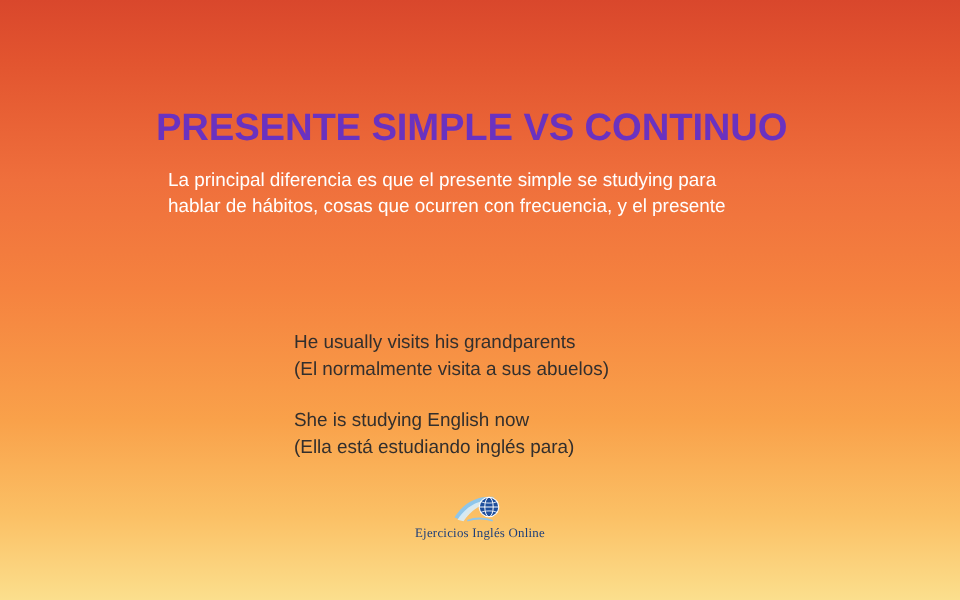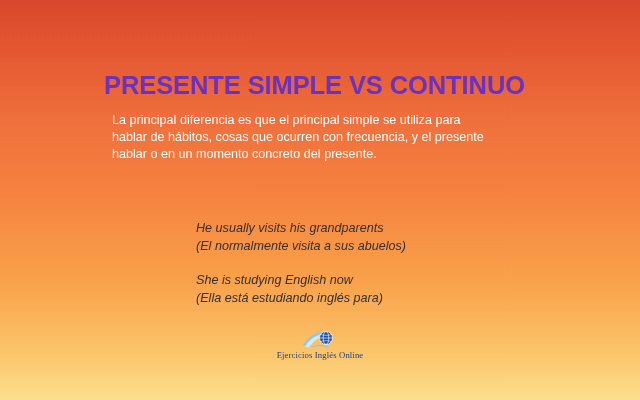--- a/index.html
+++ b/index.html
@@ -63,21 +63,20 @@
 
   
   #examples {
     position: absolute;
     left: 196px;
     top: 220px;
     width: 320px;
     color: #332f2d;
     font-size: 12.6px;
     line-height: 17.6px;
-    font-style: italic;
   }
   .example-group {
     margin: 0 0 17px 0;
   }
   .example-group:last-child {
     margin-bottom: 12px;
   }
   .example-line {
     display: block;
     white-space: nowrap;
@@ -107,23 +106,22 @@
   }
 </style>
 </head>
 <body>
 
 <div id="slide">
 
   <h1 id="slide-title">PRESENTE SIMPLE VS CONTINUO</h1>
 
   <div id="intro-paragraph">
-    <span class="pline">La principal diferencia es que el principal simple se utiliza para</span>
+    <span class="pline">La principal diferencia es que el presente simple se studying para</span>
     <span class="pline">hablar de hábitos, cosas que ocurren con frecuencia, y el presente</span>
-    <span class="pline">hablar o en un momento concreto del presente.</span>
   </div>
 
   <div id="examples">
     <div class="example-group">
       <span class="example-line">He usually visits his grandparents</span>
       <span class="example-line">(El normalmente visita a sus abuelos)</span>
     </div>
     <div class="example-group">
       <span class="example-line">She is studying English now</span>
       <span class="example-line">(Ella está estudiando inglés para)</span>

